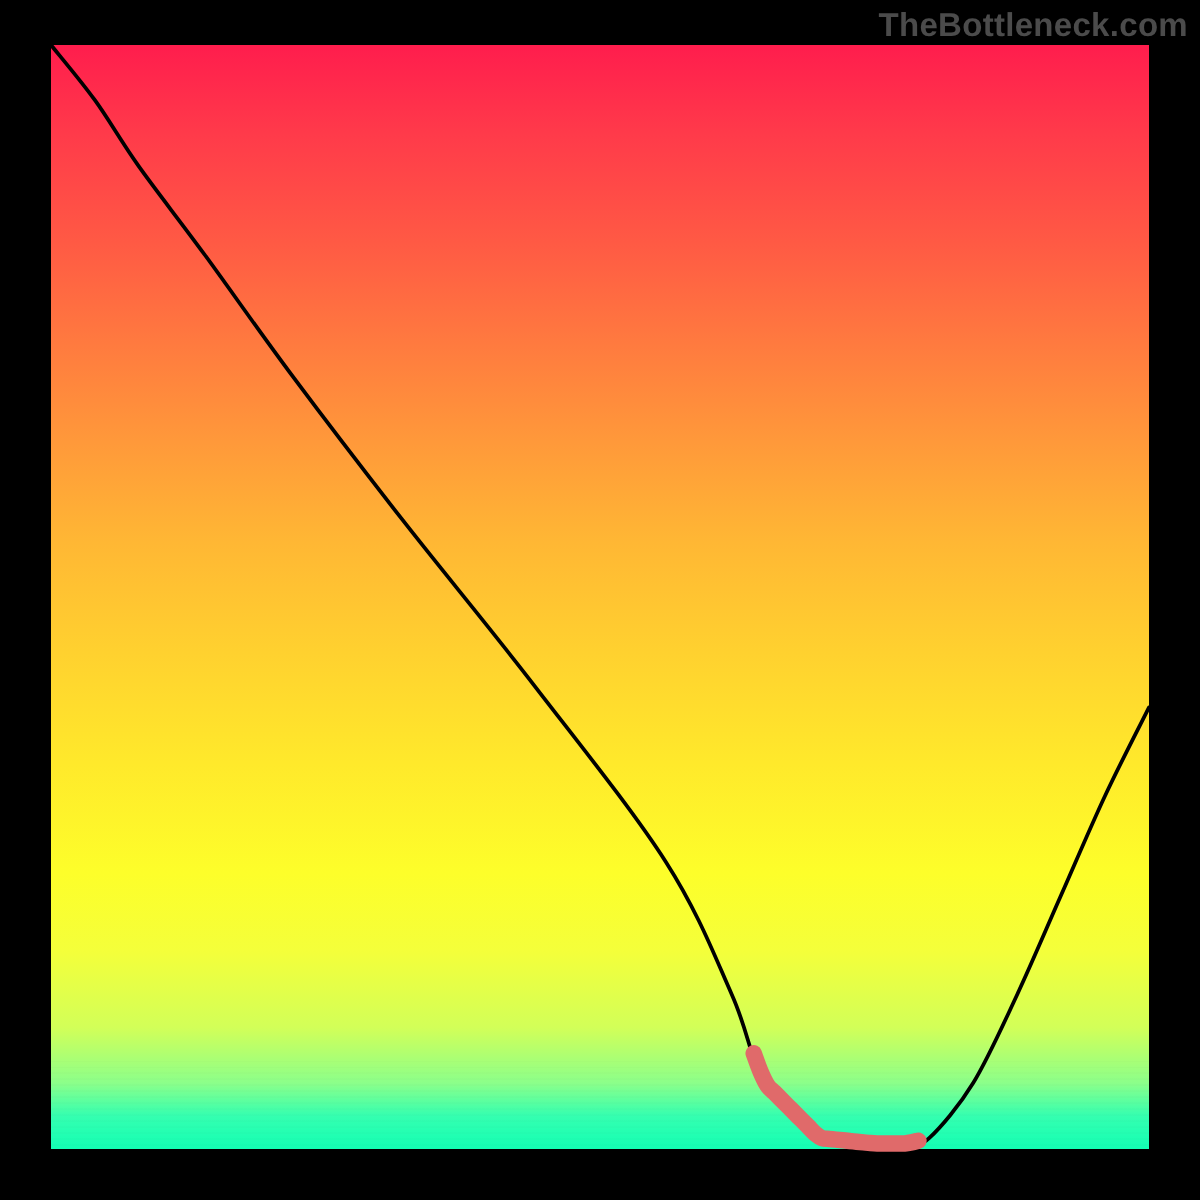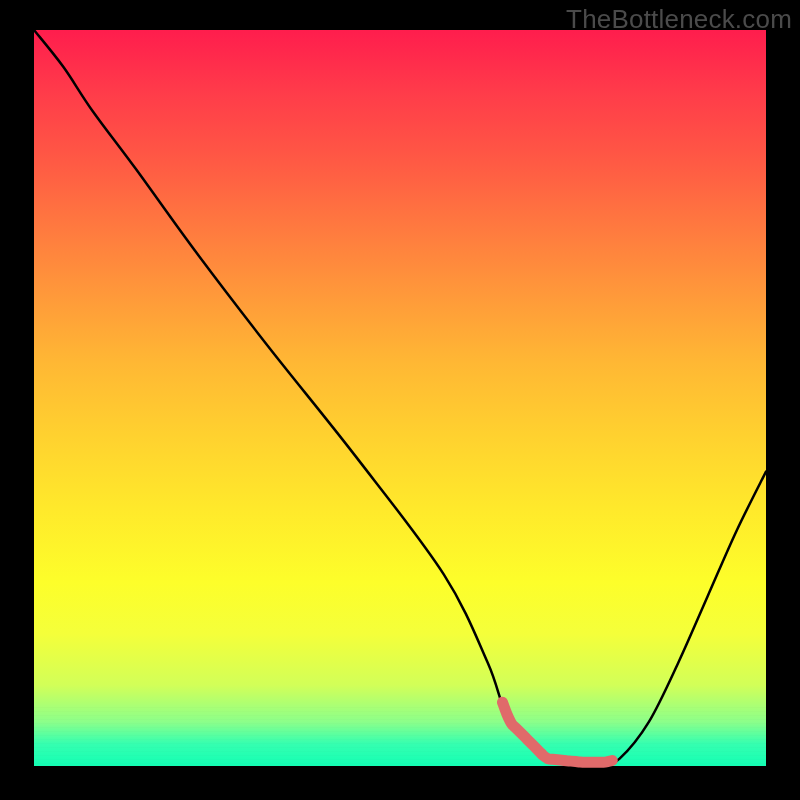--- a/index.html
+++ b/index.html
@@ -53,22 +53,22 @@
         rgba(255,255,255,0.00) 3px,
         rgba(0,0,0,0.03) 3px,
         rgba(0,0,0,0.03) 4px);
     opacity: 0.35;
   }
   .attribution {
     position: absolute;
     right: 8px;
     top: 4px;
     color: #4b4b4b;
-    font-size: 26px;
-    font-weight: 400;
+    font-size: 22px;
+    font-weight: 700;
     letter-spacing: 0.2px;
   }
   svg.curve {
     position: absolute;
     left: 0;
     top: 0;
     width: 732px;
     height: 736px;
     overflow: visible;
   }

